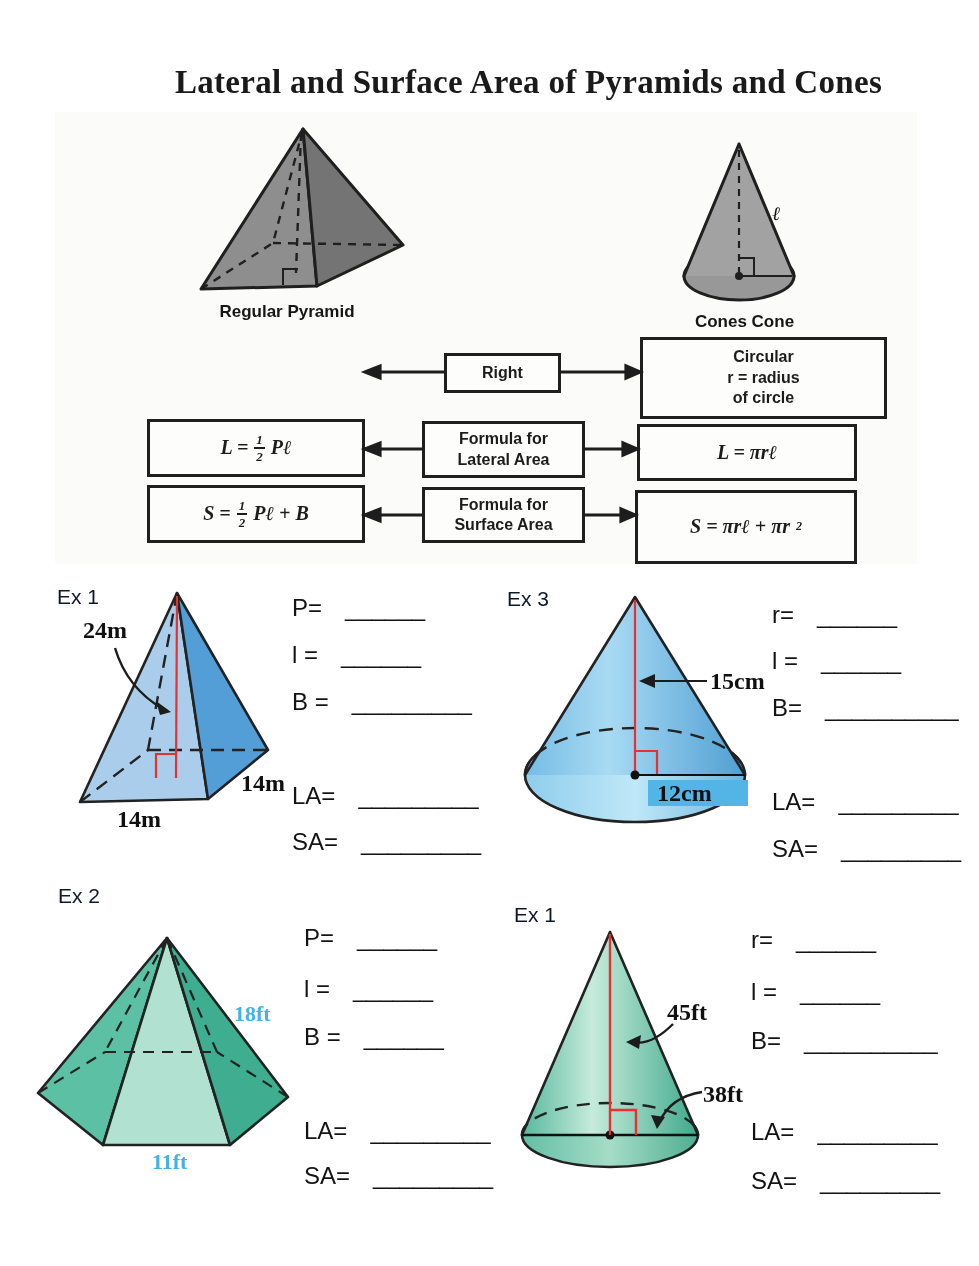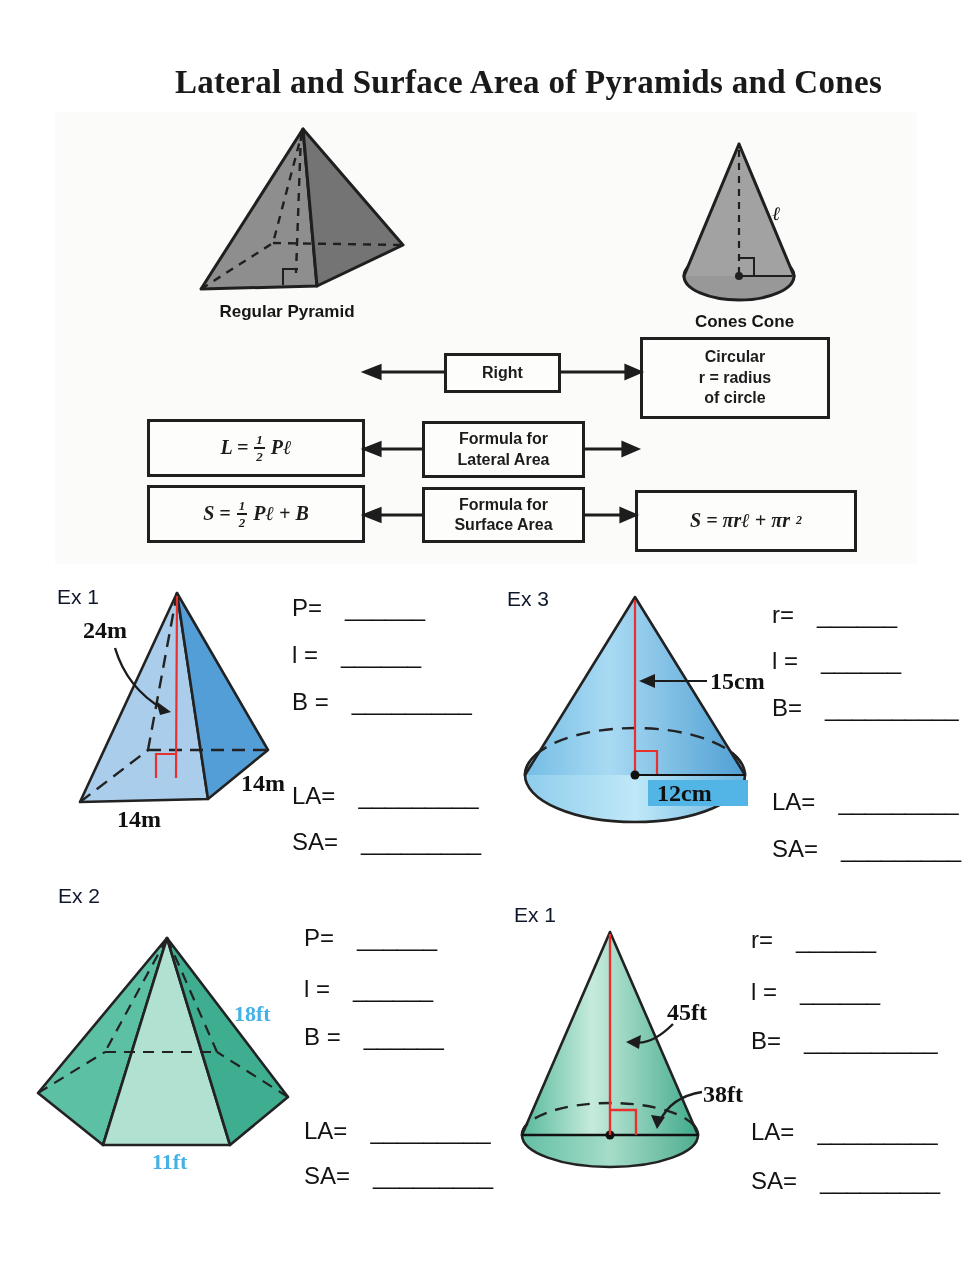--- a/index.html
+++ b/index.html
@@ -60,56 +60,59 @@
     <path d="M64,120 L79,120 L79,138" stroke="#1f1f1f" stroke-width="2" fill="none"></path>
     <path d="M64,138 L117,138" stroke="#1f1f1f" stroke-width="2.2"></path>
     <circle cx="64" cy="138" r="4" fill="#1f1f1f"></circle>
     <text class="slant" x="97" y="82">ℓ</text>
   </svg>
   <div class="abs reflabel" style="left:682px;top:312px;width:125px">Cones Cone</div>
 
   <div class="abs box" style="left:444px;top:353px;width:117px;height:40px">
     <span>Right</span>
   </div>
-  <div class="abs box" style="left:640px;top:337px;width:190px;height:82px">
+  <div class="abs box" style="left:640px;top:337px;width:247px;height:82px">
     <span>Circular</span>
     <span>r = radius</span>
     <span>of circle</span>
   </div>
 
   <div class="abs box" style="left:147px;top:419px;width:218px;height:58px">
     <span class="formula">
       <span>L =</span>
       <span class="frac">
         <span class="fn">1</span>
         <span class="fd">2</span>
       </span>
       <span>Pℓ</span>
     </span>
   </div>
   <div class="abs box" style="left:422px;top:421px;width:163px;height:57px">
     <span>Formula for</span>
     <span>Lateral Area</span>
   </div>
+  <div class="abs box" style="left:637px;top:424px;width:220px;height:57px">
+    <span class="formula">L = πrℓ</span>
+  </div>
 
   <div class="abs box" style="left:147px;top:485px;width:218px;height:58px">
     <span class="formula">
       <span>S =</span>
       <span class="frac">
         <span class="fn">1</span>
         <span class="fd">2</span>
       </span>
       <span>Pℓ + B</span>
     </span>
   </div>
   <div class="abs box" style="left:422px;top:487px;width:163px;height:56px">
     <span>Formula for</span>
     <span>Surface Area</span>
   </div>
-  <div class="abs box" style="left:635px;top:490px;width:222px;height:62px">
+  <div class="abs box" style="left:635px;top:490px;width:222px;height:74px">
     <span class="formula">
       <span>S = πrℓ + πr</span>
         <sup>2</sup>
     </span>
   </div>
 
   <svg class="abs" style="left:140px;top:325px;pointer-events:none" width="720" height="230" viewBox="0 0 720 230">
     <g stroke="#1d1d1d" stroke-width="3.2" fill="#1d1d1d">
       <path d="M238,47 L304,47"></path>
         <polygon points="225,47 240,41 240,53"></polygon>

